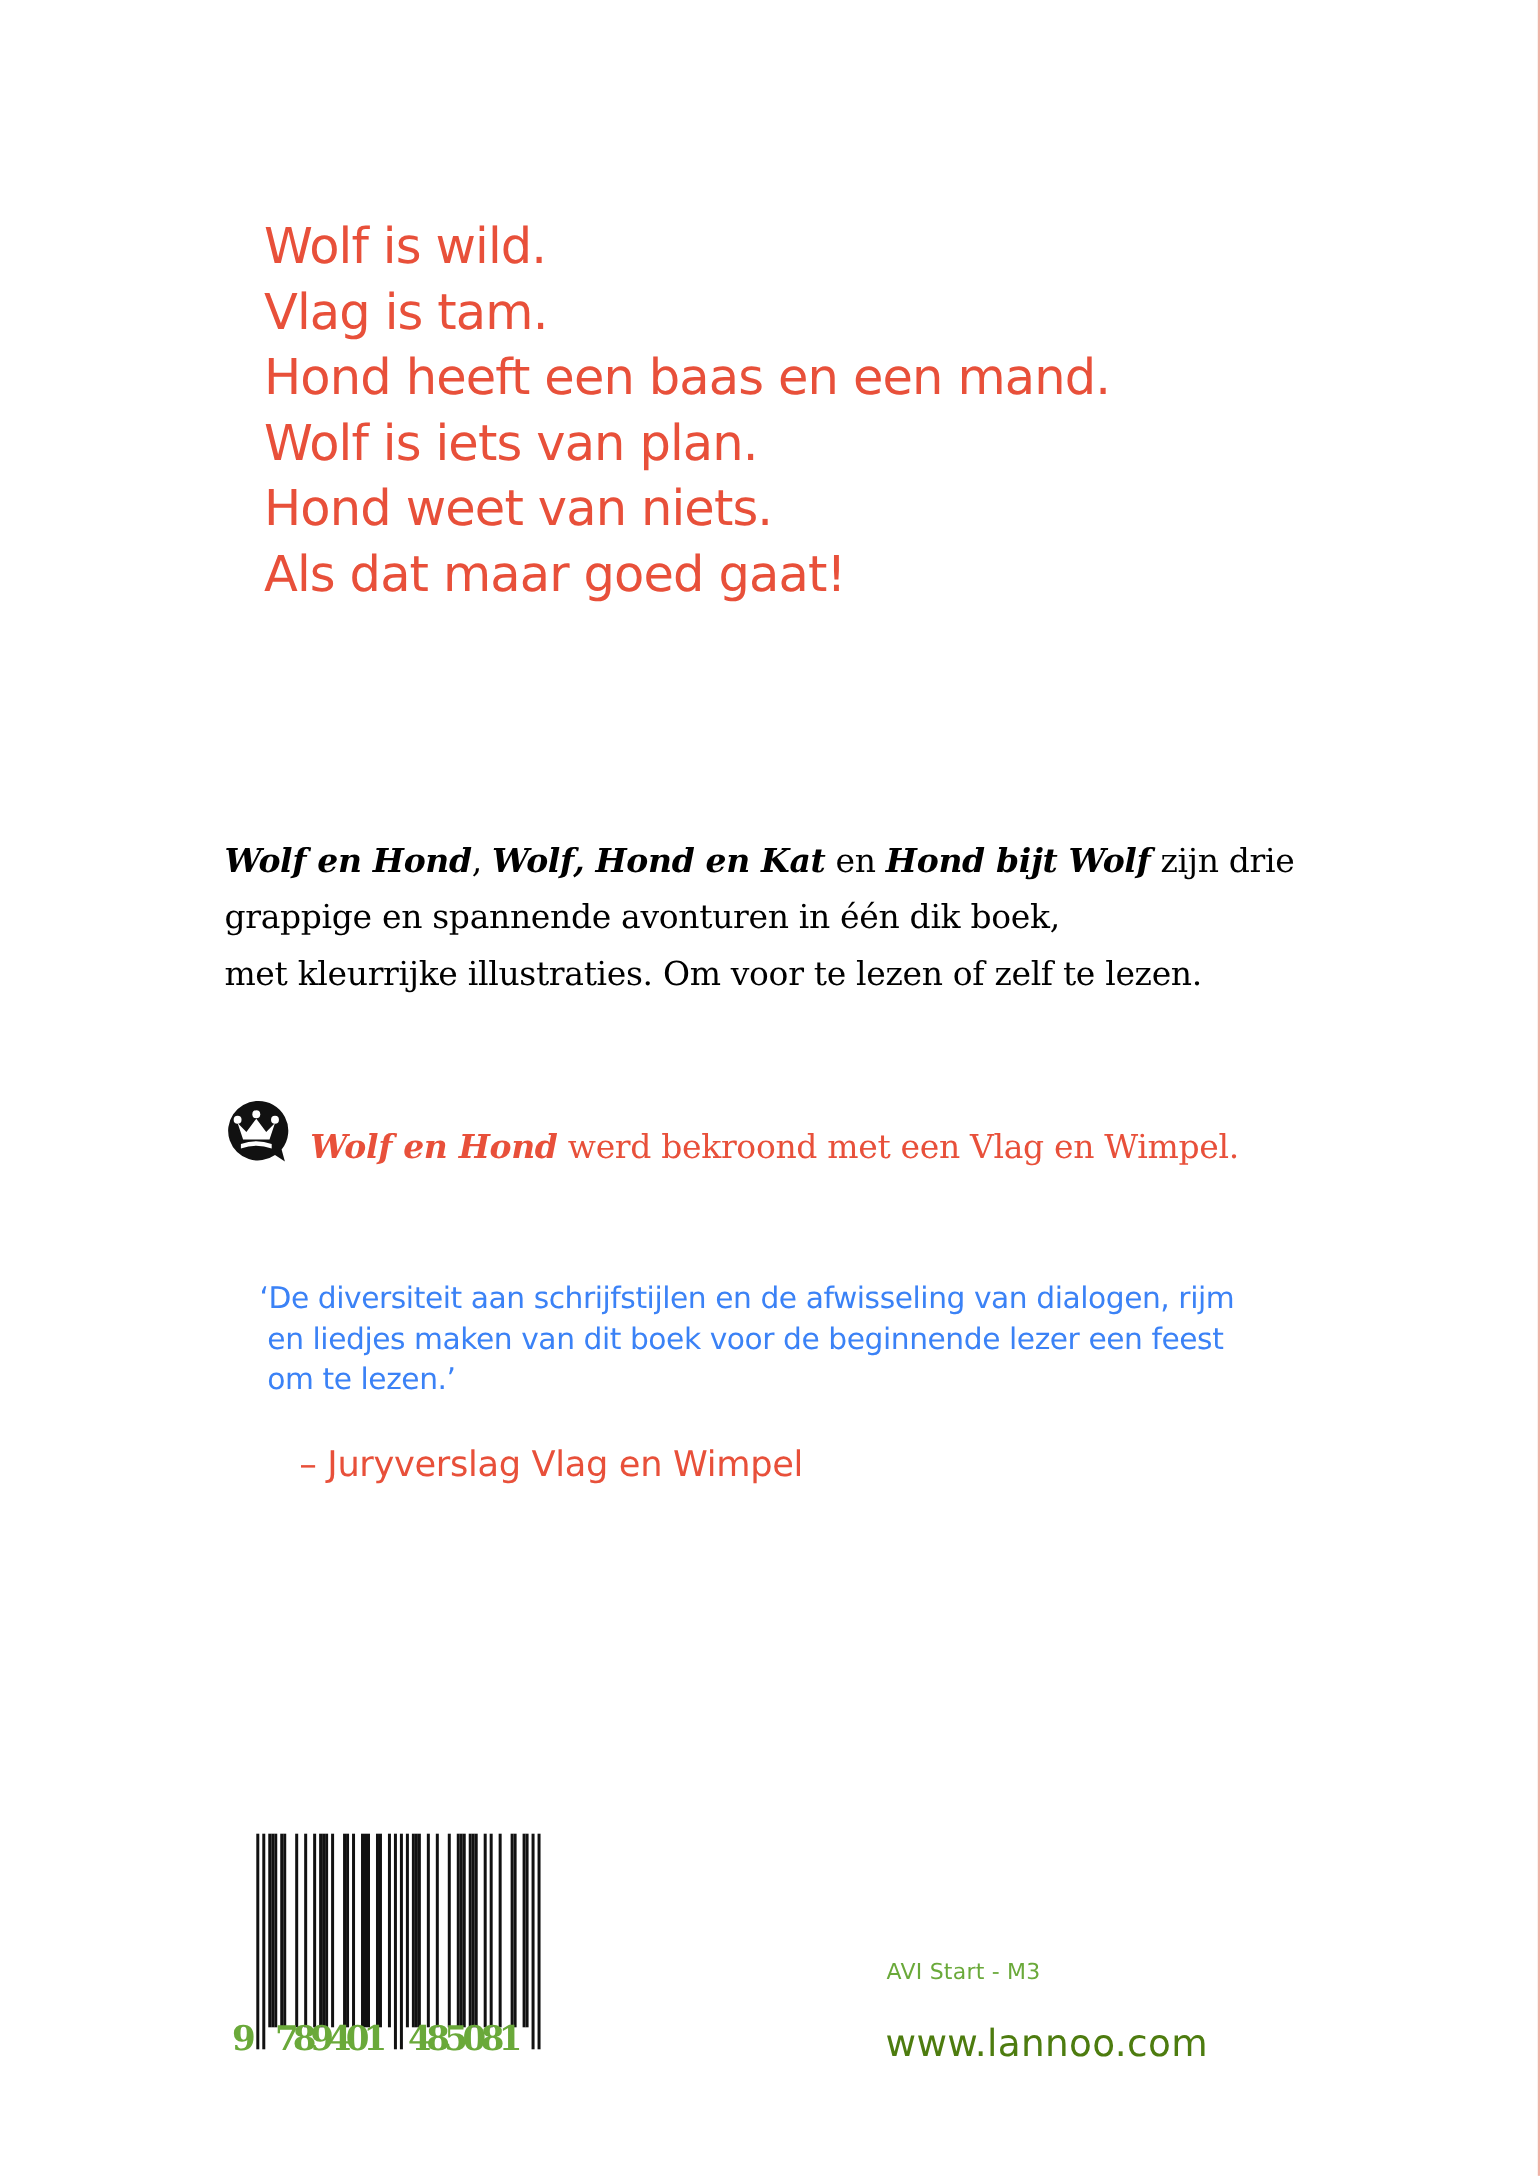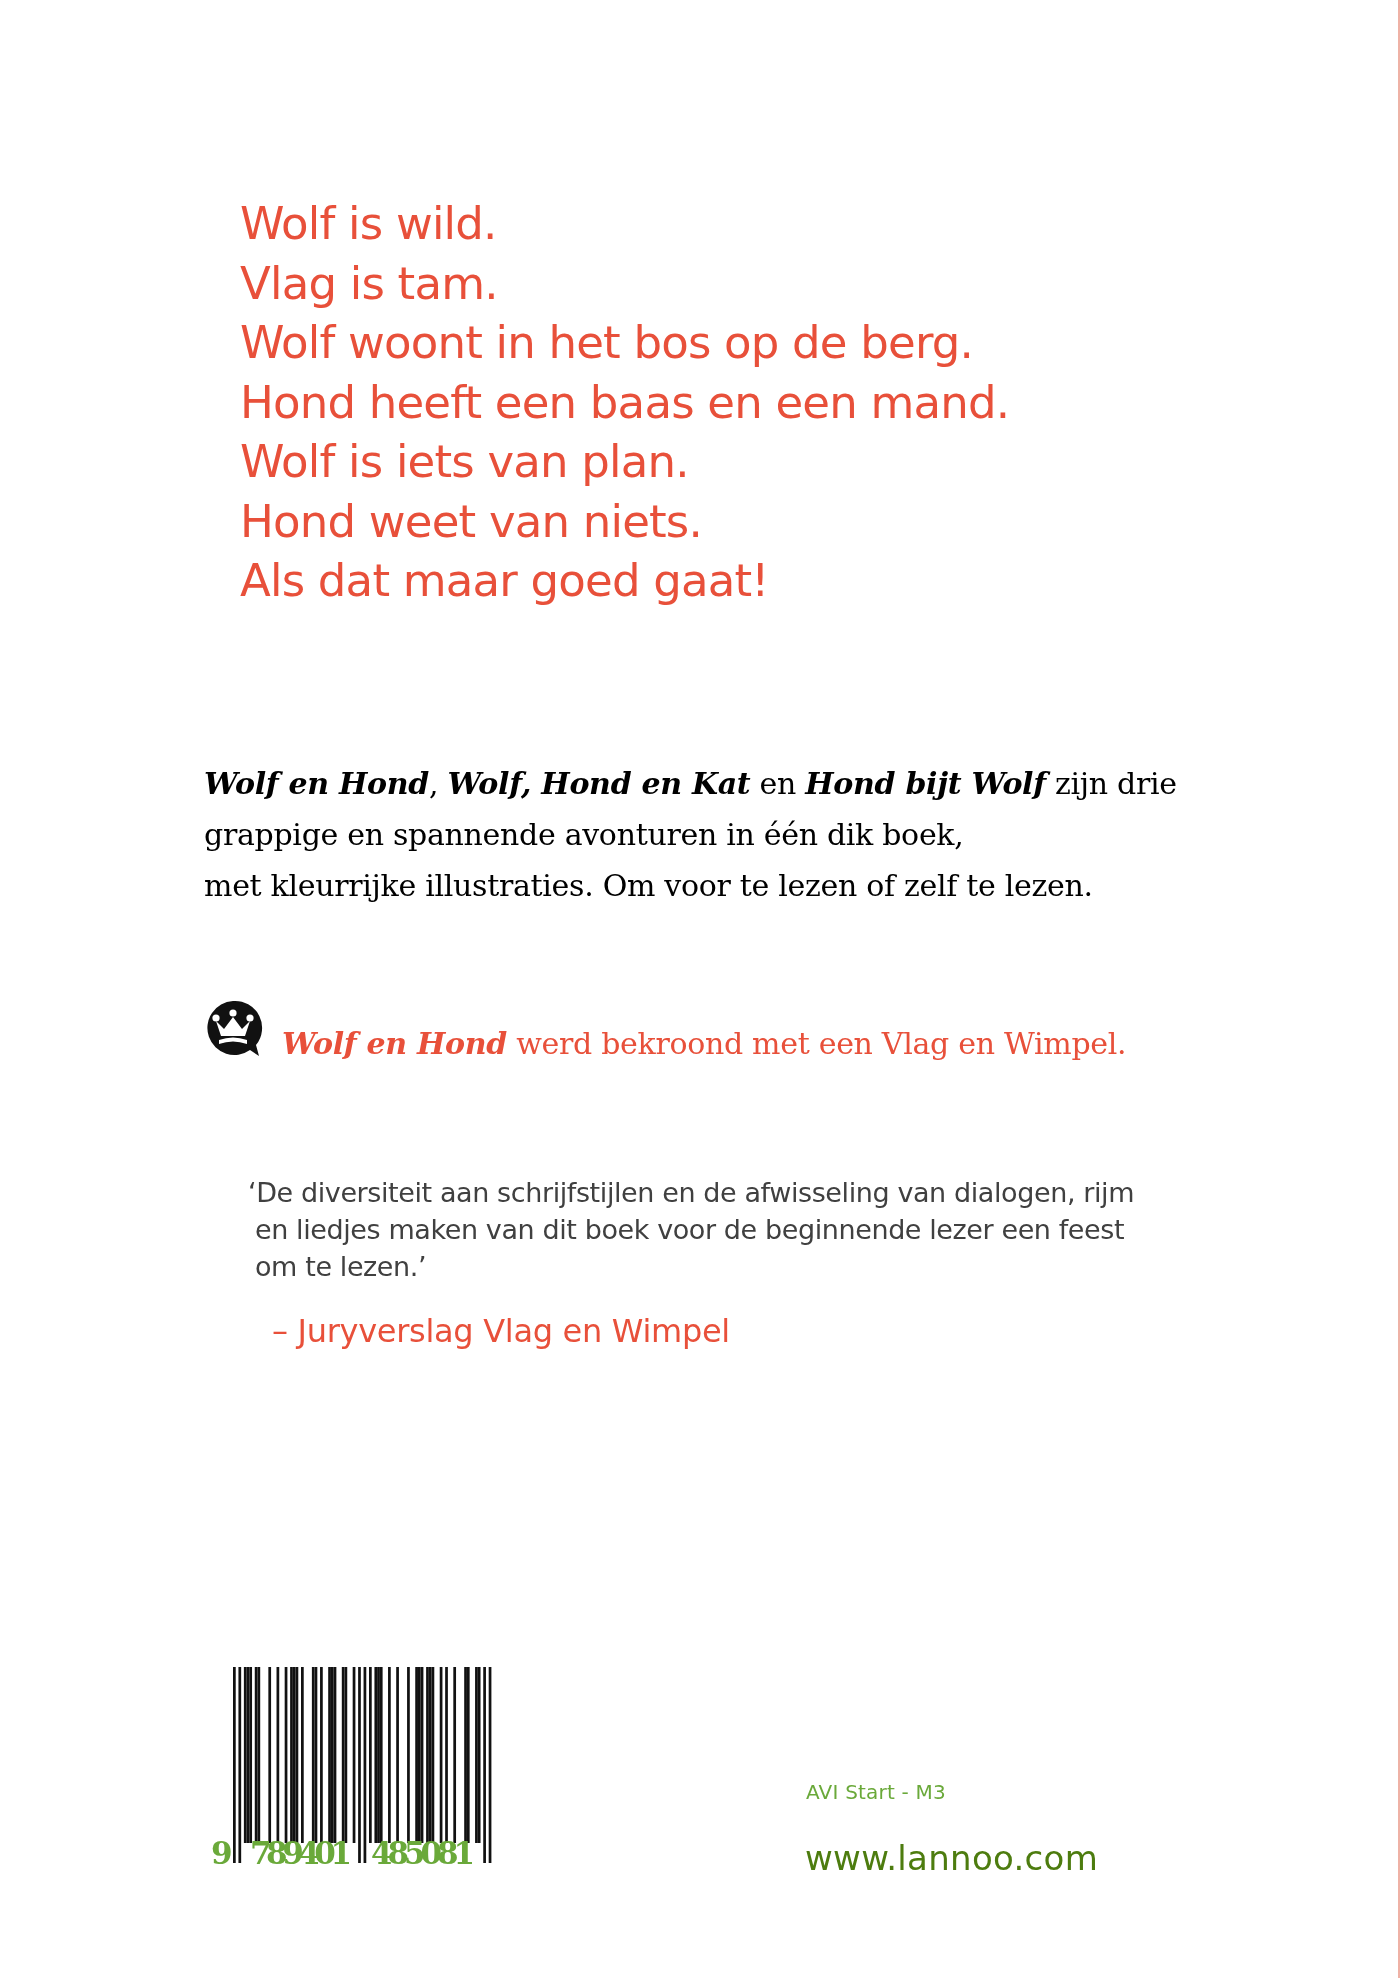--- a/index.html
+++ b/index.html
@@ -50,26 +50,26 @@
       font-family: "DejaVu Serif", serif;
       font-size: 30px;
       letter-spacing: -0.3px;
       white-space: nowrap;
     }
     .award-text .title { font-style: italic; font-weight: bold; }
 
     .quote {
       position: absolute; left: 236px; top: 1162px;
       width: 990px;
-      color: #404040;
+      color: #3b82f6;
       font-family: "DejaVu Sans", sans-serif;
       font-size: 27px;
       line-height: 37px;
       letter-spacing: -0.4px;
-      margin: 12px;
+      margin: 0;
     }
     .quote .line { display: block; white-space: nowrap; }
     .quote .line.cont { padding-left: 7px; }
     .attribution {
       position: absolute; left: 272px; top: 1312px;
       color: #e8503a;
       font-family: "DejaVu Sans", sans-serif;
       font-size: 32px;
       letter-spacing: -0.3px;
       white-space: nowrap;
@@ -106,21 +106,20 @@
     }
   </style>
 </head>
 <body>
 
 <div class="edge-line"></div>
 
 <ul class="intro">
   <li>Wolf is wild.</li>
   <li>Vlag is tam.</li>
-  <li>Wolf woont in het bos op de berg.</li>
   <li>Hond heeft een baas en een mand.</li>
   <li>Wolf is iets van plan.</li>
   <li>Hond weet van niets.</li>
   <li>Als dat maar goed gaat!</li>
 </ul>
 
 <p class="blurb">
   <span class="line"><span class="title">Wolf en Hond</span><span>, </span><span class="title">Wolf, Hond en Kat</span><span> en </span><span class="title">Hond bijt Wolf</span><span> zijn drie</span></span>
   <span class="line">grappige en spannende avonturen in één dik boek,</span>
   <span class="line">met kleurrijke illustraties. Om voor te lezen of zelf te lezen.</span>

